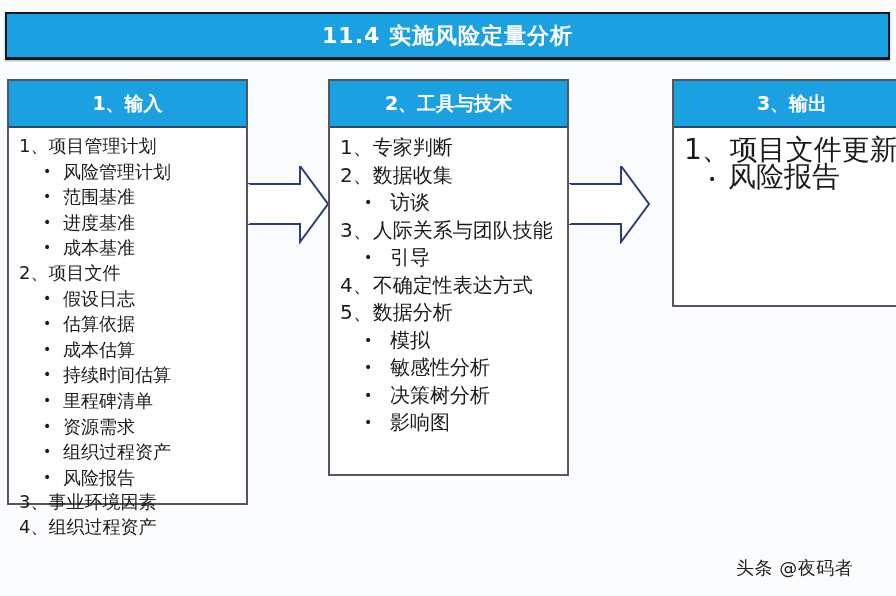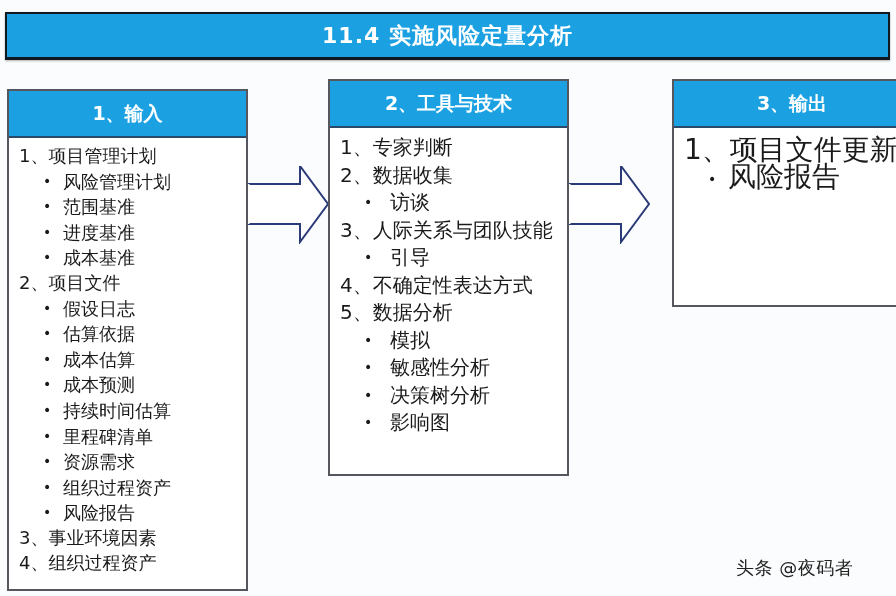--- a/index.html
+++ b/index.html
@@ -41,33 +41,32 @@
     .watermark {
       position: absolute; left: 736px; top: 556px;
       font-size: 18px; color: #222; letter-spacing: 0.5px;
     }
   </style>
 </head>
 <body>
 
 <div class="title-bar">11.4 实施风险定量分析</div>
 
-<div class="box" style="left:7px; top:89px; width:241px; height:502px;">
+<div class="box" style="left:7px; top:79px; width:241px; height:426px;">
   <div class="box-header">1、输入</div>
   <div class="box-body">
     <div class="item">1、项目管理计划</div>
     <div class="item sub">风险管理计划</div>
     <div class="item sub">范围基准</div>
     <div class="item sub">进度基准</div>
     <div class="item sub">成本基准</div>
     <div class="item">2、项目文件</div>
     <div class="item sub">假设日志</div>
     <div class="item sub">估算依据</div>
     <div class="item sub">成本估算</div>
-    <div class="item sub">成本预测</div>
     <div class="item sub">持续时间估算</div>
     <div class="item sub">里程碑清单</div>
     <div class="item sub">资源需求</div>
     <div class="item sub">组织过程资产</div>
     <div class="item sub">风险报告</div>
     <div class="item">3、事业环境因素</div>
     <div class="item">4、组织过程资产</div>
   </div>
 </div>
 

